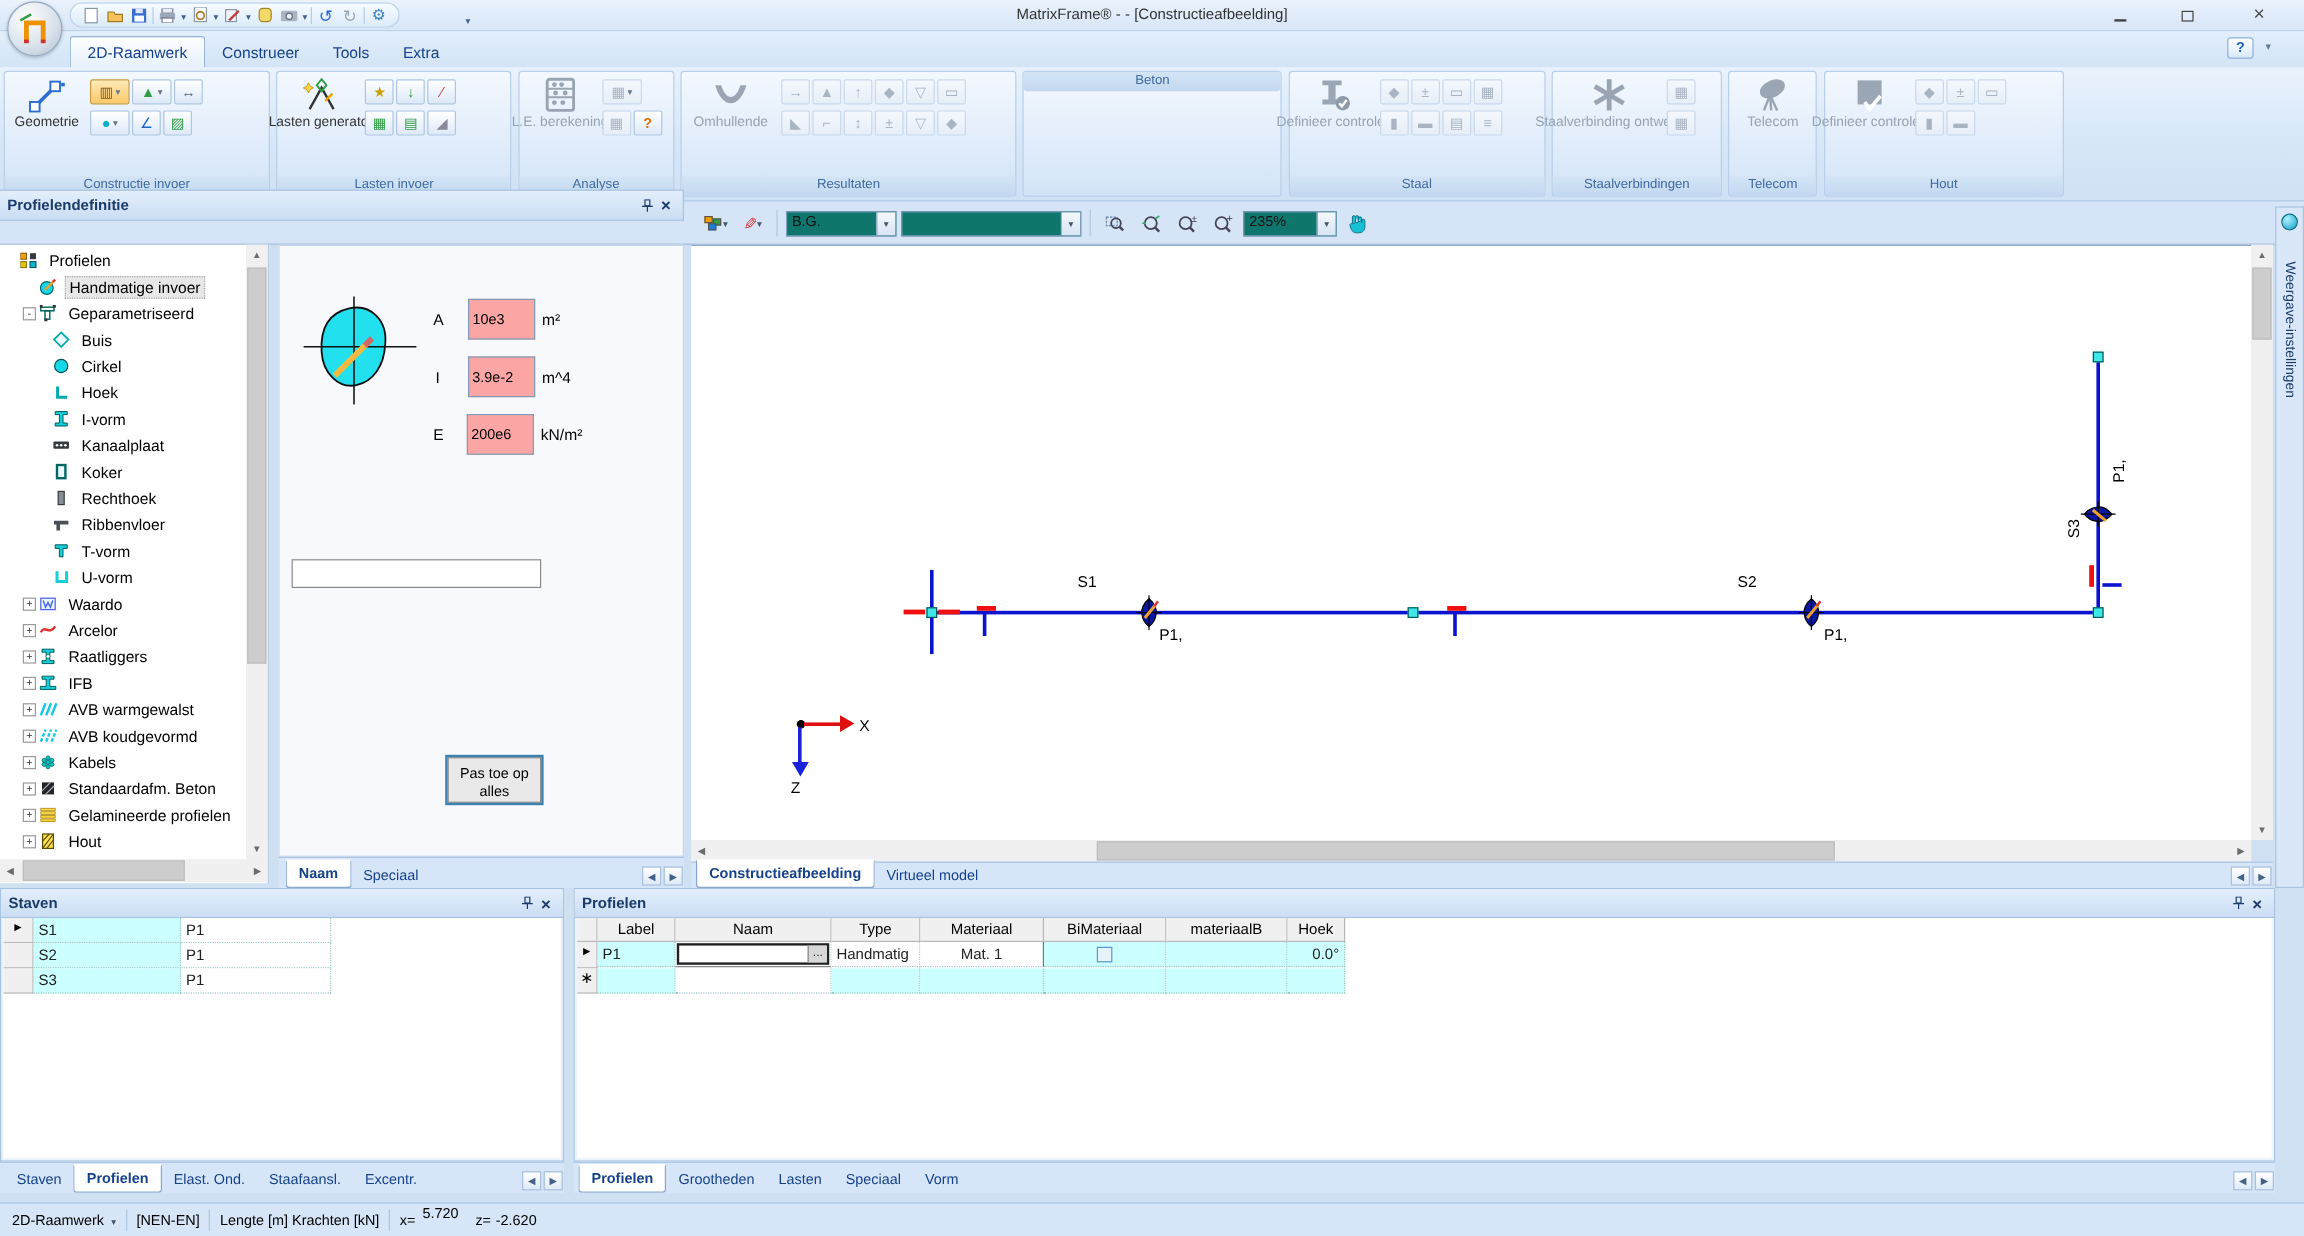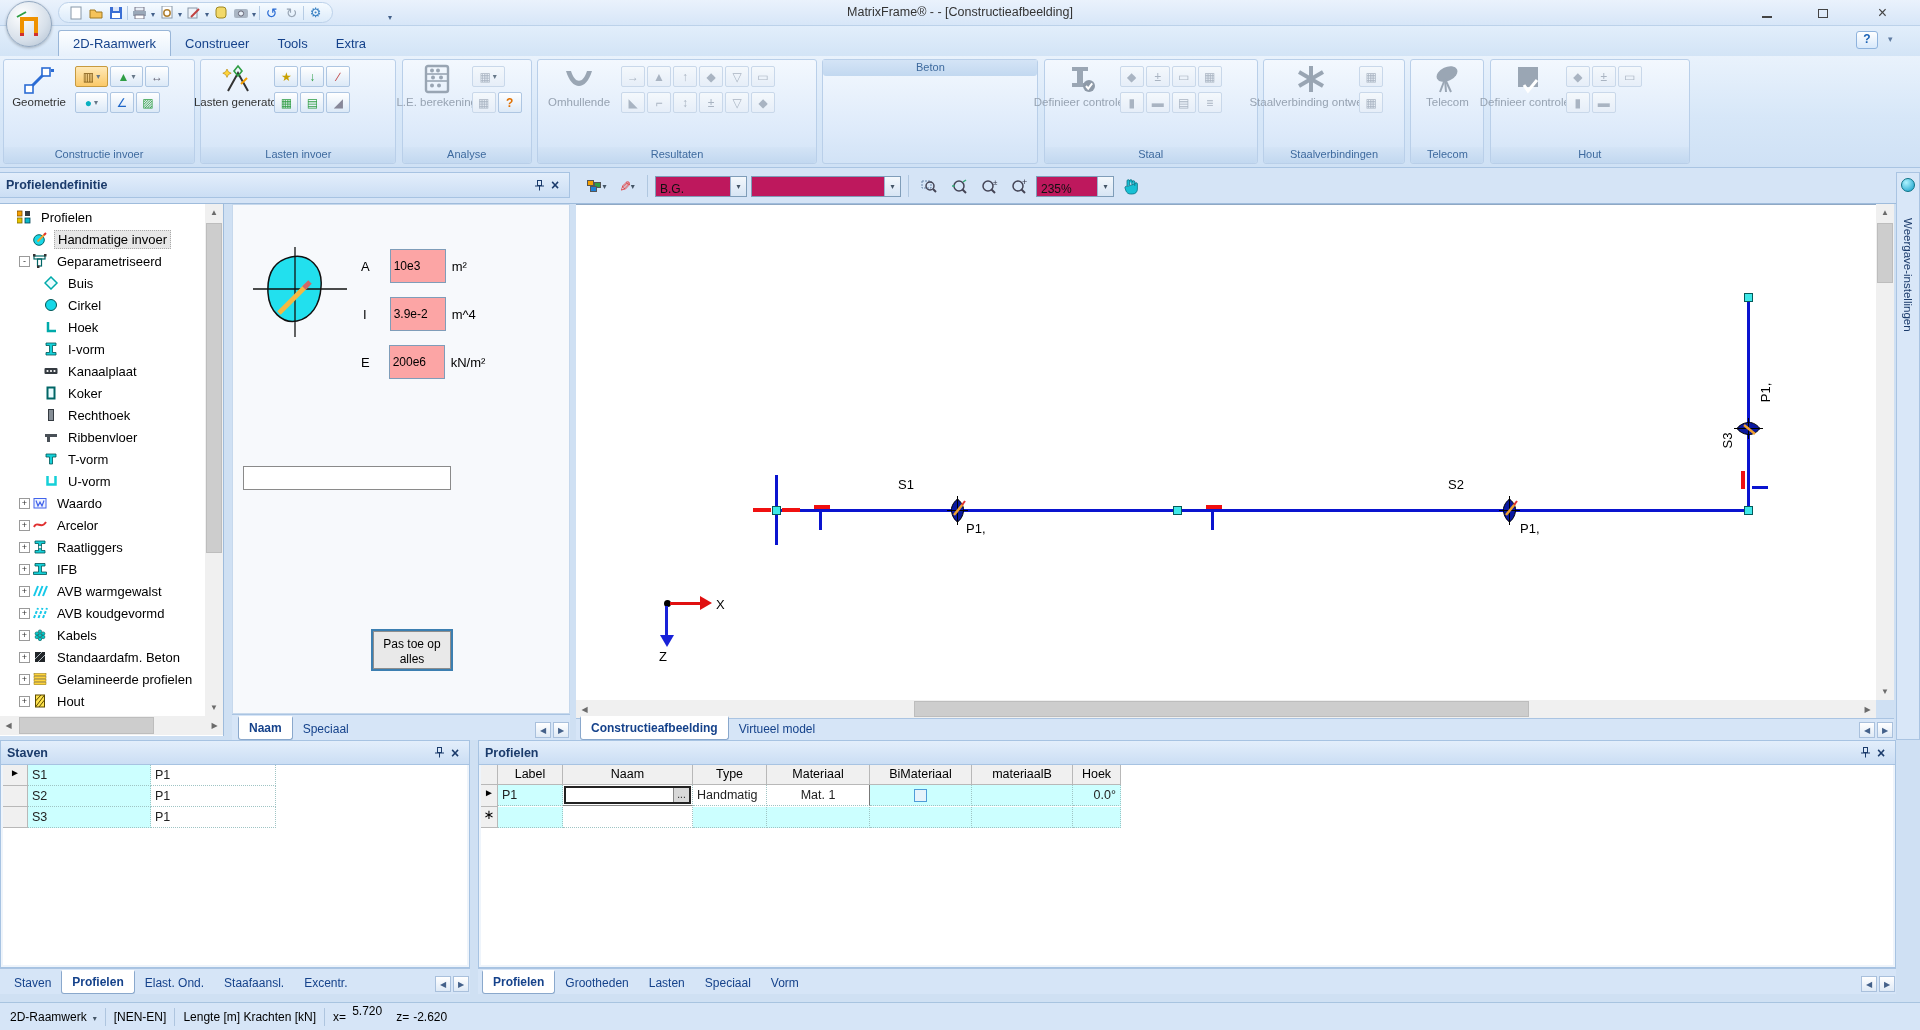--- a/index.html
+++ b/index.html
@@ -33,27 +33,27 @@
 .sm{display:flex;flex-direction:column;gap:5px;margin:5px 0 0 4px}
 .srow{display:flex;gap:2px}
 .mi{width:24px;height:21px;border:1px solid #aec6e2;border-radius:2px;background:linear-gradient(#ffffff,#dcE9f7);display:flex;align-items:center;justify-content:center;font-size:12px;color:#5b86b8}
 .mi::before{content:attr(data-g)}
 .mi.car{width:33px}
 .mi.car::after{content:"▾";font-size:8px;color:#678;margin-left:2px}
 .mi.dis{border-color:#c9d8ea;color:#a9b4c2;background:linear-gradient(#f4f8fc,#e6eef8)}
 .mi.sel{background:linear-gradient(#ffe9b8,#fbc968);border-color:#c79a3f;color:#7a5410}
 
 #band{left:0;top:168px;width:1920px;height:36px;background:#d5e4f6;border-bottom:1px solid #9fbcdc}
-#pdhead{left:0;top:172px;width:570px;height:26px;background:linear-gradient(#e3eefb,#cbdef4);border:1px solid #a7c3e2;border-left:none;color:#1b3b6b;font-weight:bold;font-size:12.5px;display:flex;align-items:center;padding:0 6px}
+#pdhead{left:0;top:158px;width:570px;height:26px;background:linear-gradient(#e3eefb,#cbdef4);border:1px solid #a7c3e2;border-left:none;color:#1b3b6b;font-weight:bold;font-size:12.5px;display:flex;align-items:center;padding:0 6px}
 #pdhead .sp{flex:1}
 #vtb{left:578px;top:170px;width:1310px;height:32px;display:flex;align-items:center;gap:4px;padding-left:6px}
 .tbtn{width:26px;height:24px;border:1px solid transparent;border-radius:2px;display:flex;align-items:center;justify-content:center}
 .tcar::after{content:"▾";font-size:8px;color:#456}
 .tsep{width:1px;height:22px;background:#b0c7e0;margin:0 3px}
-.combo{height:21px;background:#be185d;border:1px solid #7f9db9;display:flex;align-items:flex-end;font-size:12px}
+.combo{height:21px;background:#0f766e;border:1px solid #7f9db9;display:flex;align-items:flex-start;font-size:12px}
 .combo .cval{flex:1;padding:0 4px;color:#111}
 .combo .cbtn{width:16px;height:100%;background:linear-gradient(#f4f8fc,#d7e5f4);border-left:1px solid #9ab4cf;display:flex;align-items:center;justify-content:center}
 .combo .cbtn::before{content:"▾";font-size:8px;color:#456}
 .lay{position:relative;width:15px;height:14px}
 .lay i{position:absolute;width:7px;height:6px;border:1px solid #555}
 
 #treewrap{left:0;top:204px;width:224px;height:532px;background:#fff;border-right:1px solid #9fbcdc}
 #tree{left:0;top:2px;width:204px;height:508px;overflow:hidden}
 .trow{display:flex;align-items:center;height:22px;white-space:nowrap;font-size:13px;color:#000}
 .trow .exp{width:11px;height:11px;border:1px solid #9a9a9a;background:#fff;font-size:9px;line-height:9px;text-align:center;color:#333;margin-right:3px;flex:0 0 11px}
@@ -191,21 +191,21 @@
   </div>
 
 <div id="tabrow" class="abs">
   <span style="display:inline-block;width:58px"></span><span class="rtab active">2D-Raamwerk</span><span class="rtab">Construeer</span><span class="rtab">Tools</span><span class="rtab">Extra</span>
 </div>
 <div id="helpbtn" class="abs">?</div>
 <span id="ribcaret" class="abs">▾</span>
 
 <div id="ribbon" class="abs">
   
-  <div class="grp" style="width:192px">
+  <div class="grp" style="width:222px">
     <div class="gbody">
       <div class="bb" style="width:64px">
         <svg width="32" height="30" viewBox="0 0 32 30">
             <line x1="6" y1="25" x2="23" y2="8" stroke="#2b6cd4" stroke-width="3"></line>
             <rect x="2" y="21" width="8" height="8" fill="#fff" stroke="#2b6cd4" stroke-width="1.6"></rect>
             <rect x="19" y="4" width="8" height="8" fill="#fff" stroke="#2b6cd4" stroke-width="1.6"></rect>
             <rect x="28" y="5" width="3" height="3" fill="#2b6cd4"></rect>
           </svg>
         <span>Geometrie</span>
       </div>

